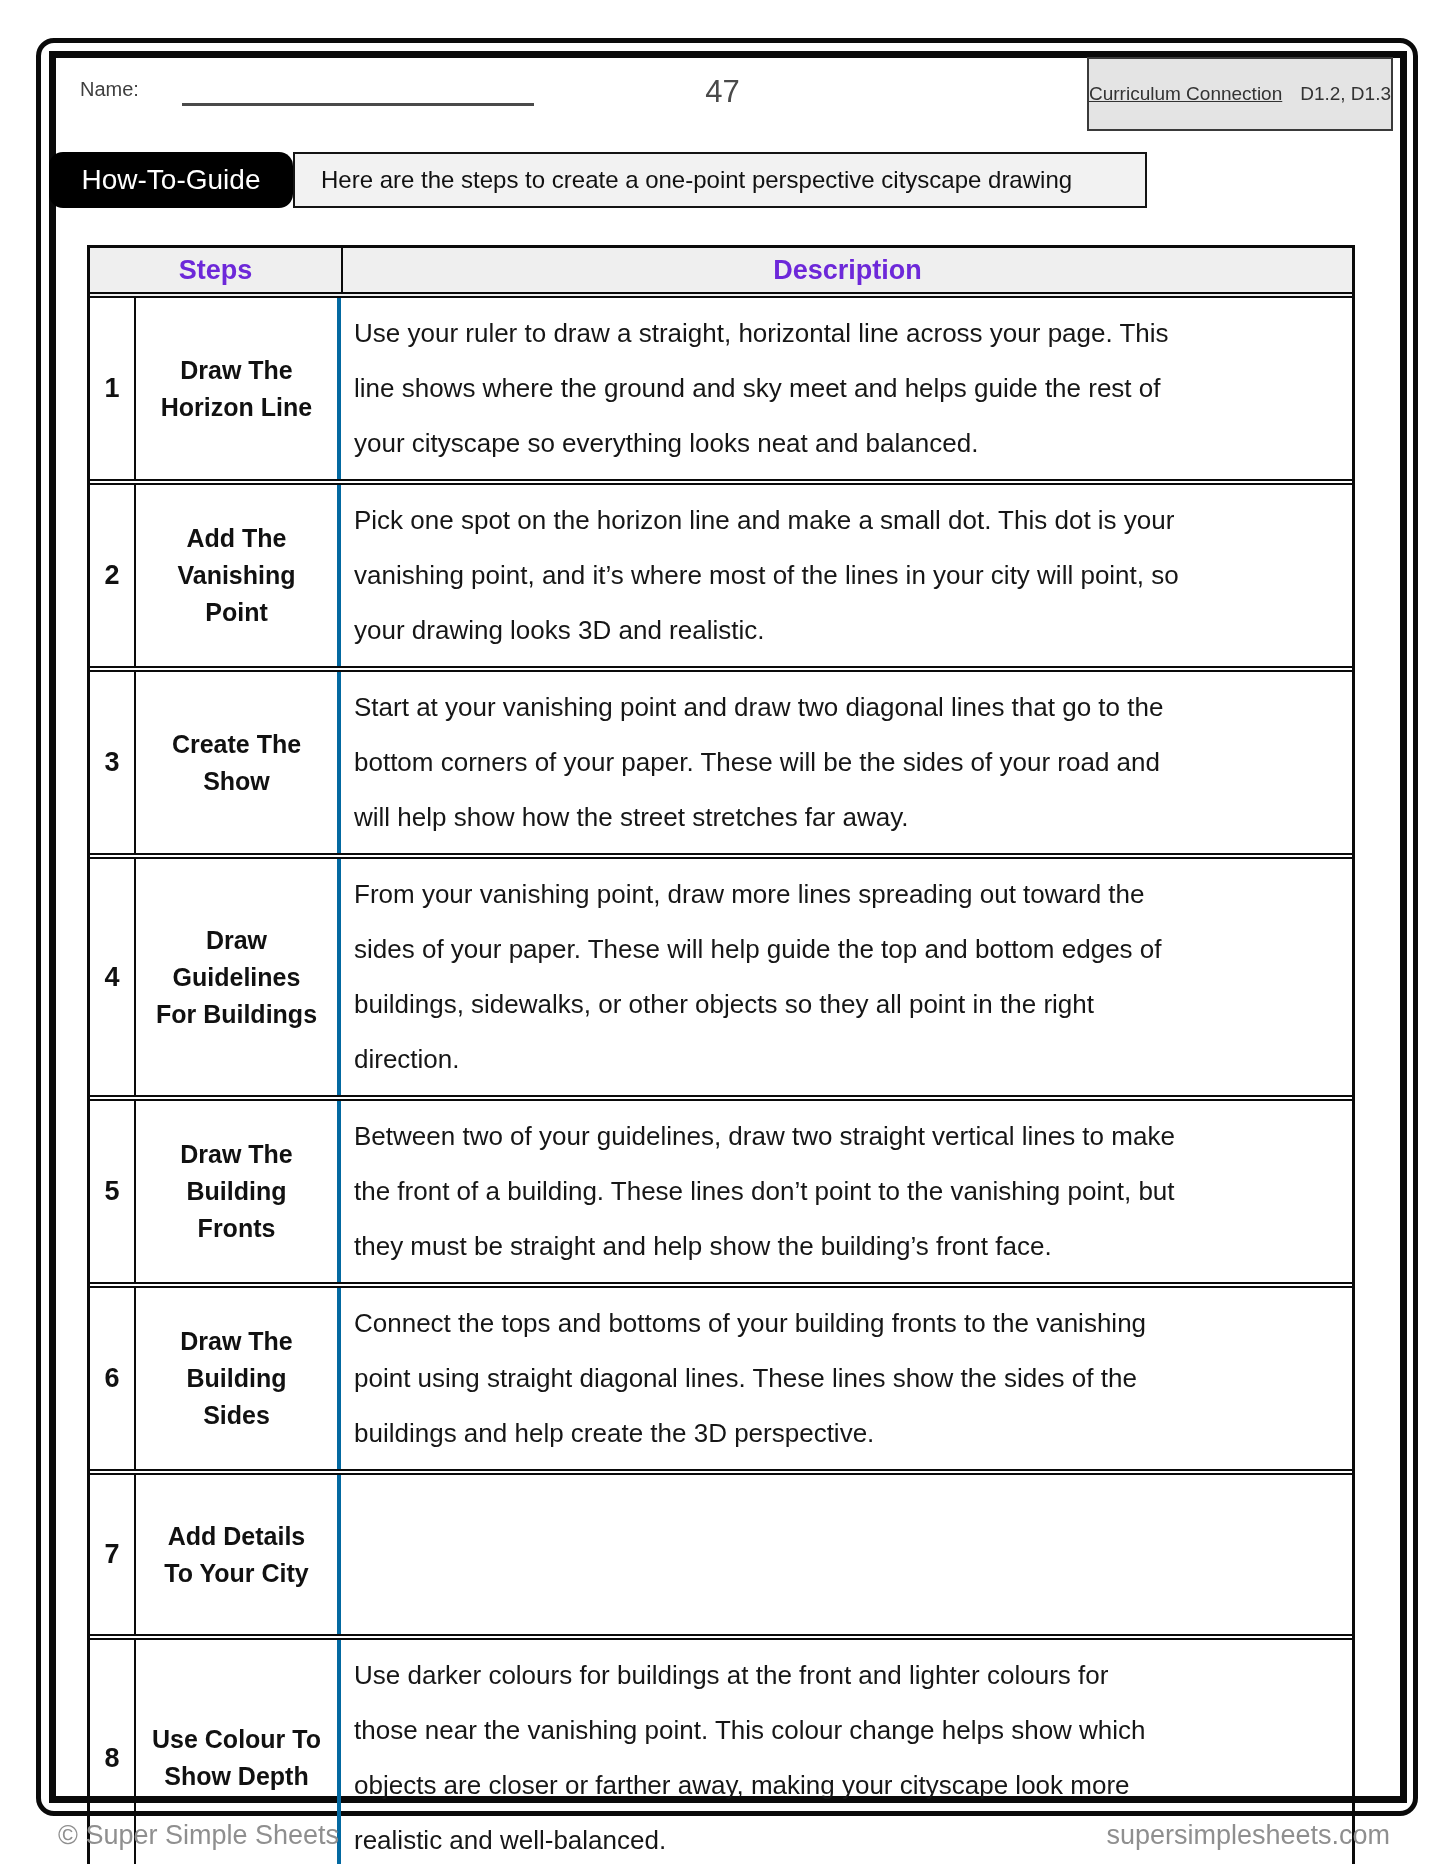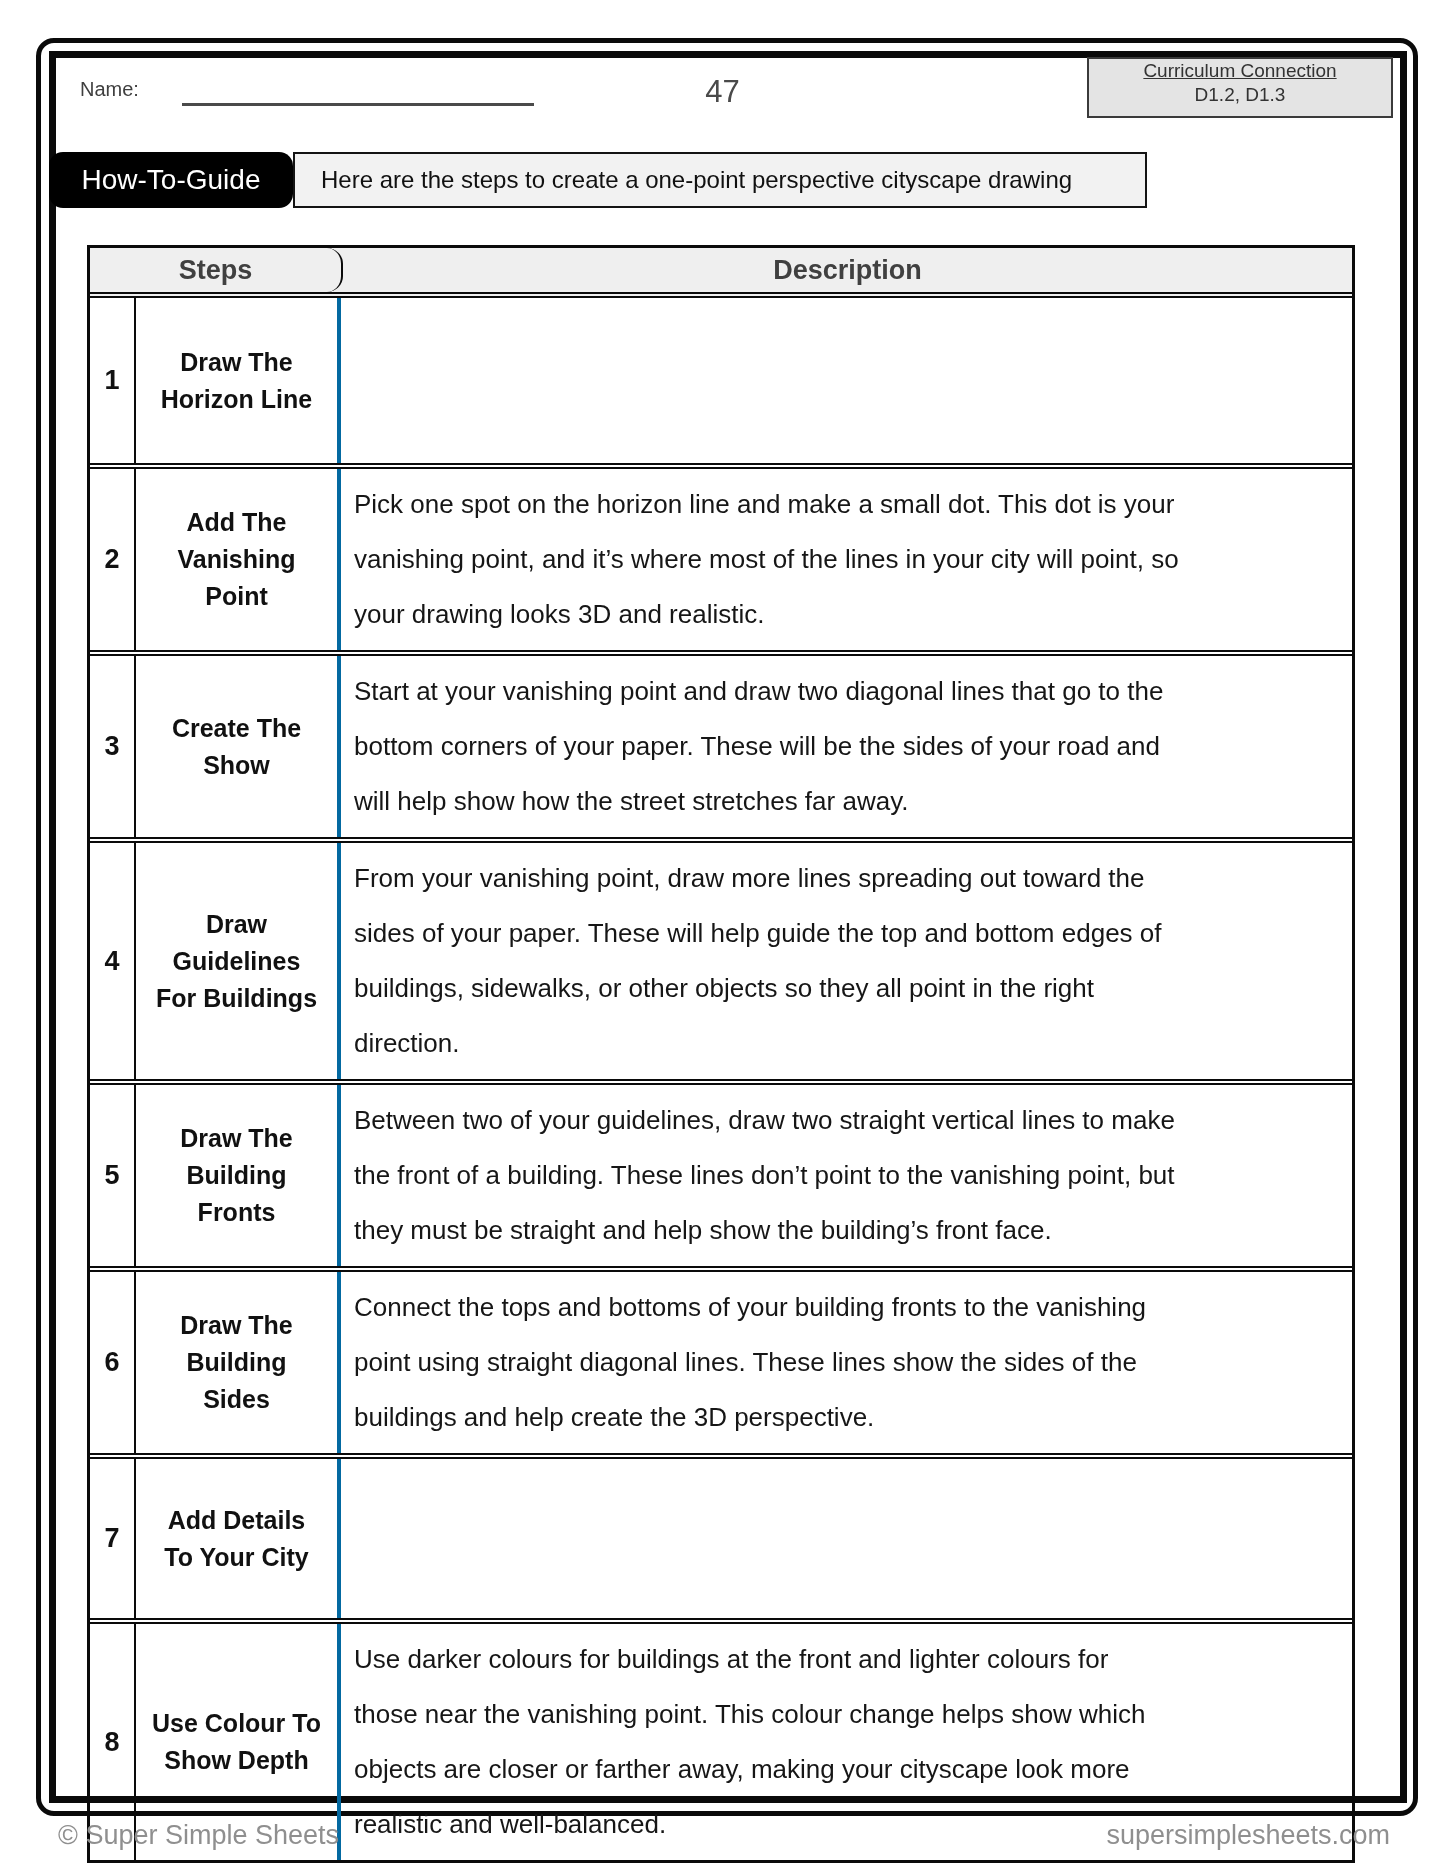--- a/index.html
+++ b/index.html
@@ -12,41 +12,41 @@
     border:5px solid #0a0a0a; border-radius:18px; }
   .inner-frame { left:49px; top:51px; width:1358px; height:1752px;
     border:7px solid #0a0a0a; }
 
   
   .name-label { left:80px; top:78px; font-size:20px; color:#3f3f3f; }
   .name-line { left:182px; top:66px; width:352px; height:40px;
     border-bottom:3px solid #4a4a4a; }
   .page-number { left:650px; top:74px; width:145px; text-align:center;
     font-size:31px; color:#4a4a4a; }
-  .curriculum-box { left:1087px; top:57px; width:306px; height:61px;
+  .curriculum-box { left:1087px; top:57px; width:306px; height:74px;
     background:#e4e4e4; border:2px solid #3a3a3a; display:flex;
-    flex-direction:column; align-items:center; justify-content:flex-start;
+    flex-direction:row; align-items:center; justify-content:space-between;
     color:#333; font-size:19px; line-height:24px; }
   .curriculum-box .title { text-decoration:underline; }
 
   
   .guide-label { left:49px; top:152px; width:244px; height:56px;
     background:#000; color:#fff; display:flex; align-items:center;
     justify-content:center; font-size:28px;border-radius:14px; }
   .guide-title { left:293px; top:152px; width:854px; height:56px;
     background:#f2f2f2; border:2px solid #141414; display:flex;
     align-items:center; padding-left:26px; font-size:24px; color:#111; }
 
   
   .steps-table { left:87px; top:245px; width:1268px;
     border:3px solid #0a0a0a; }
   .t-header { display:grid; grid-template-columns:253px 1fr; height:50px;
     background:#efefef; border-bottom:6px double #0a0a0a; }
   .t-header > div { display:flex; align-items:center; justify-content:center;
-    font-weight:bold; font-size:27px; color:#404040;border-radius:16px; }
+    font-weight:bold; font-size:27px; color:#6d28d9; }
   .t-header .h-steps { border-right:2px solid #0a0a0a; }
   .t-row { display:grid; grid-template-columns:46px 205px 1fr; }
   .t-row + .t-row { border-top:6px double #0a0a0a; }
   .cell-num { border-right:2px solid #0a0a0a; display:flex;
     align-items:center; justify-content:center; font-weight:bold;
     font-size:27px; color:#111; }
   .cell-step { border-right:4px solid #0369a1; display:flex;
     align-items:center; justify-content:center; text-align:center;
     font-weight:bold; font-size:25px; line-height:37px; color:#111;
     white-space:pre-line; padding:6px 2px; }
@@ -81,20 +81,23 @@
 <div class="abs steps-table">
   <div class="t-header">
     <div class="h-steps">Steps</div>
     <div class="h-desc">Description</div>
   </div>
   <div id="table-body">
       <div class="t-row h-165">
         <div class="cell-num">1</div>
         <div class="cell-step">Draw The
 Horizon Line</div>
+        <div class="cell-desc">Use your ruler to draw a straight, horizontal line across your page. This
+line shows where the ground and sky meet and helps guide the rest of
+your cityscape so everything looks neat and balanced.</div>
       </div>
       <div class="t-row h-165">
         <div class="cell-num">2</div>
         <div class="cell-step">Add The
 Vanishing
 Point</div>
         <div class="cell-desc">Pick one spot on the horizon line and make a small dot. This dot is your
 vanishing point, and it’s where most of the lines in your city will point, so
 your drawing looks 3D and realistic.</div>
       </div>

